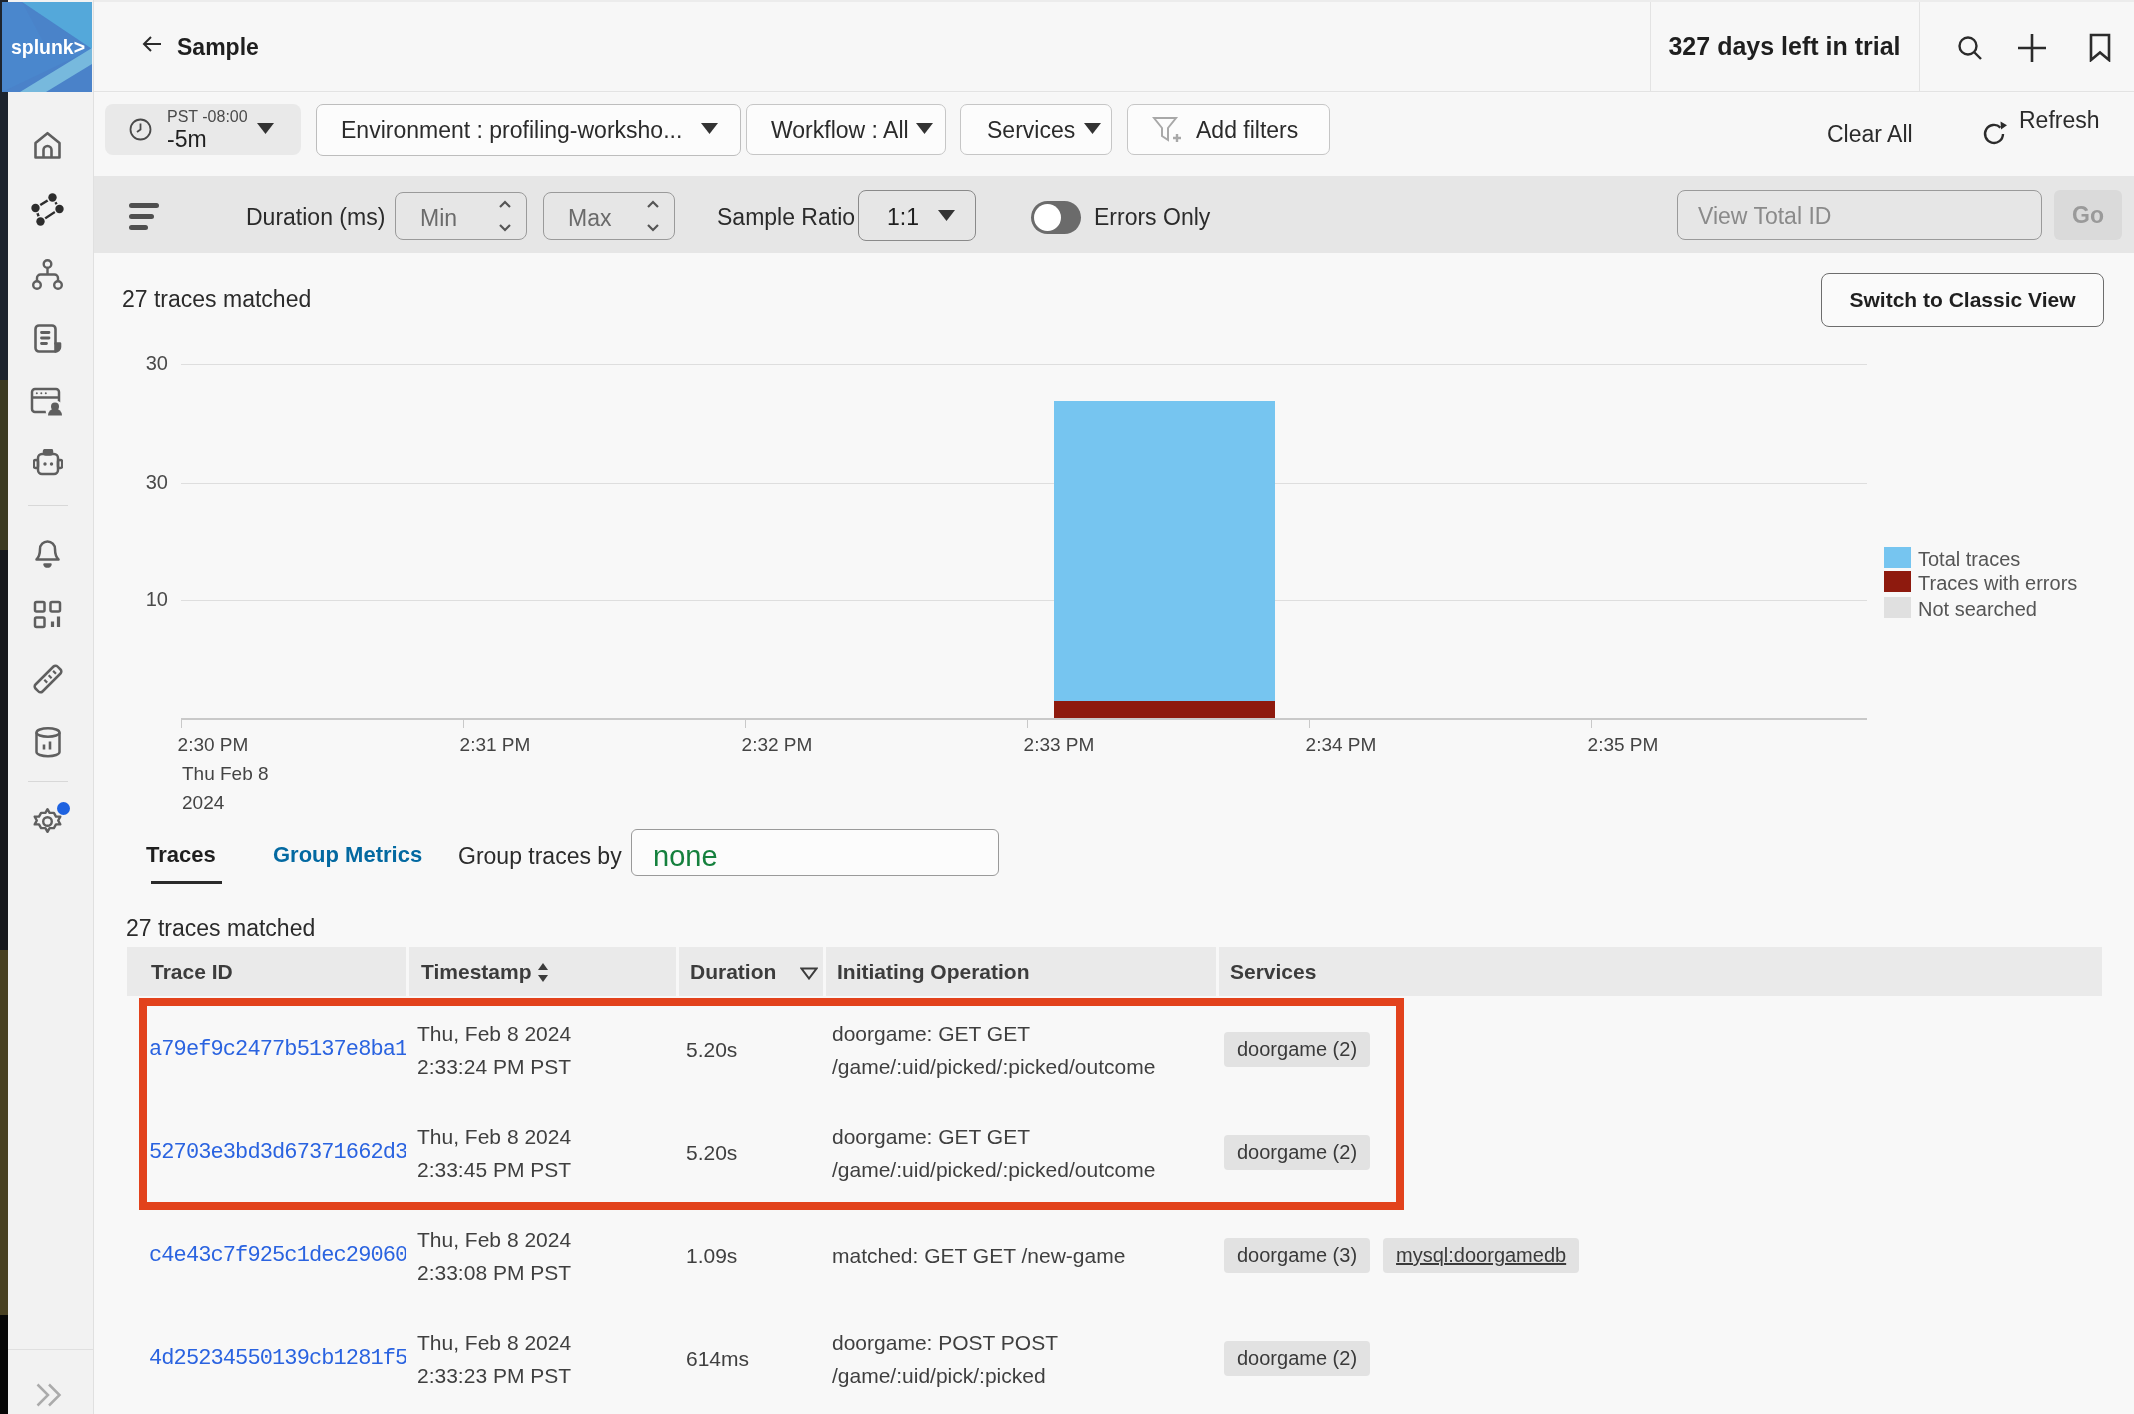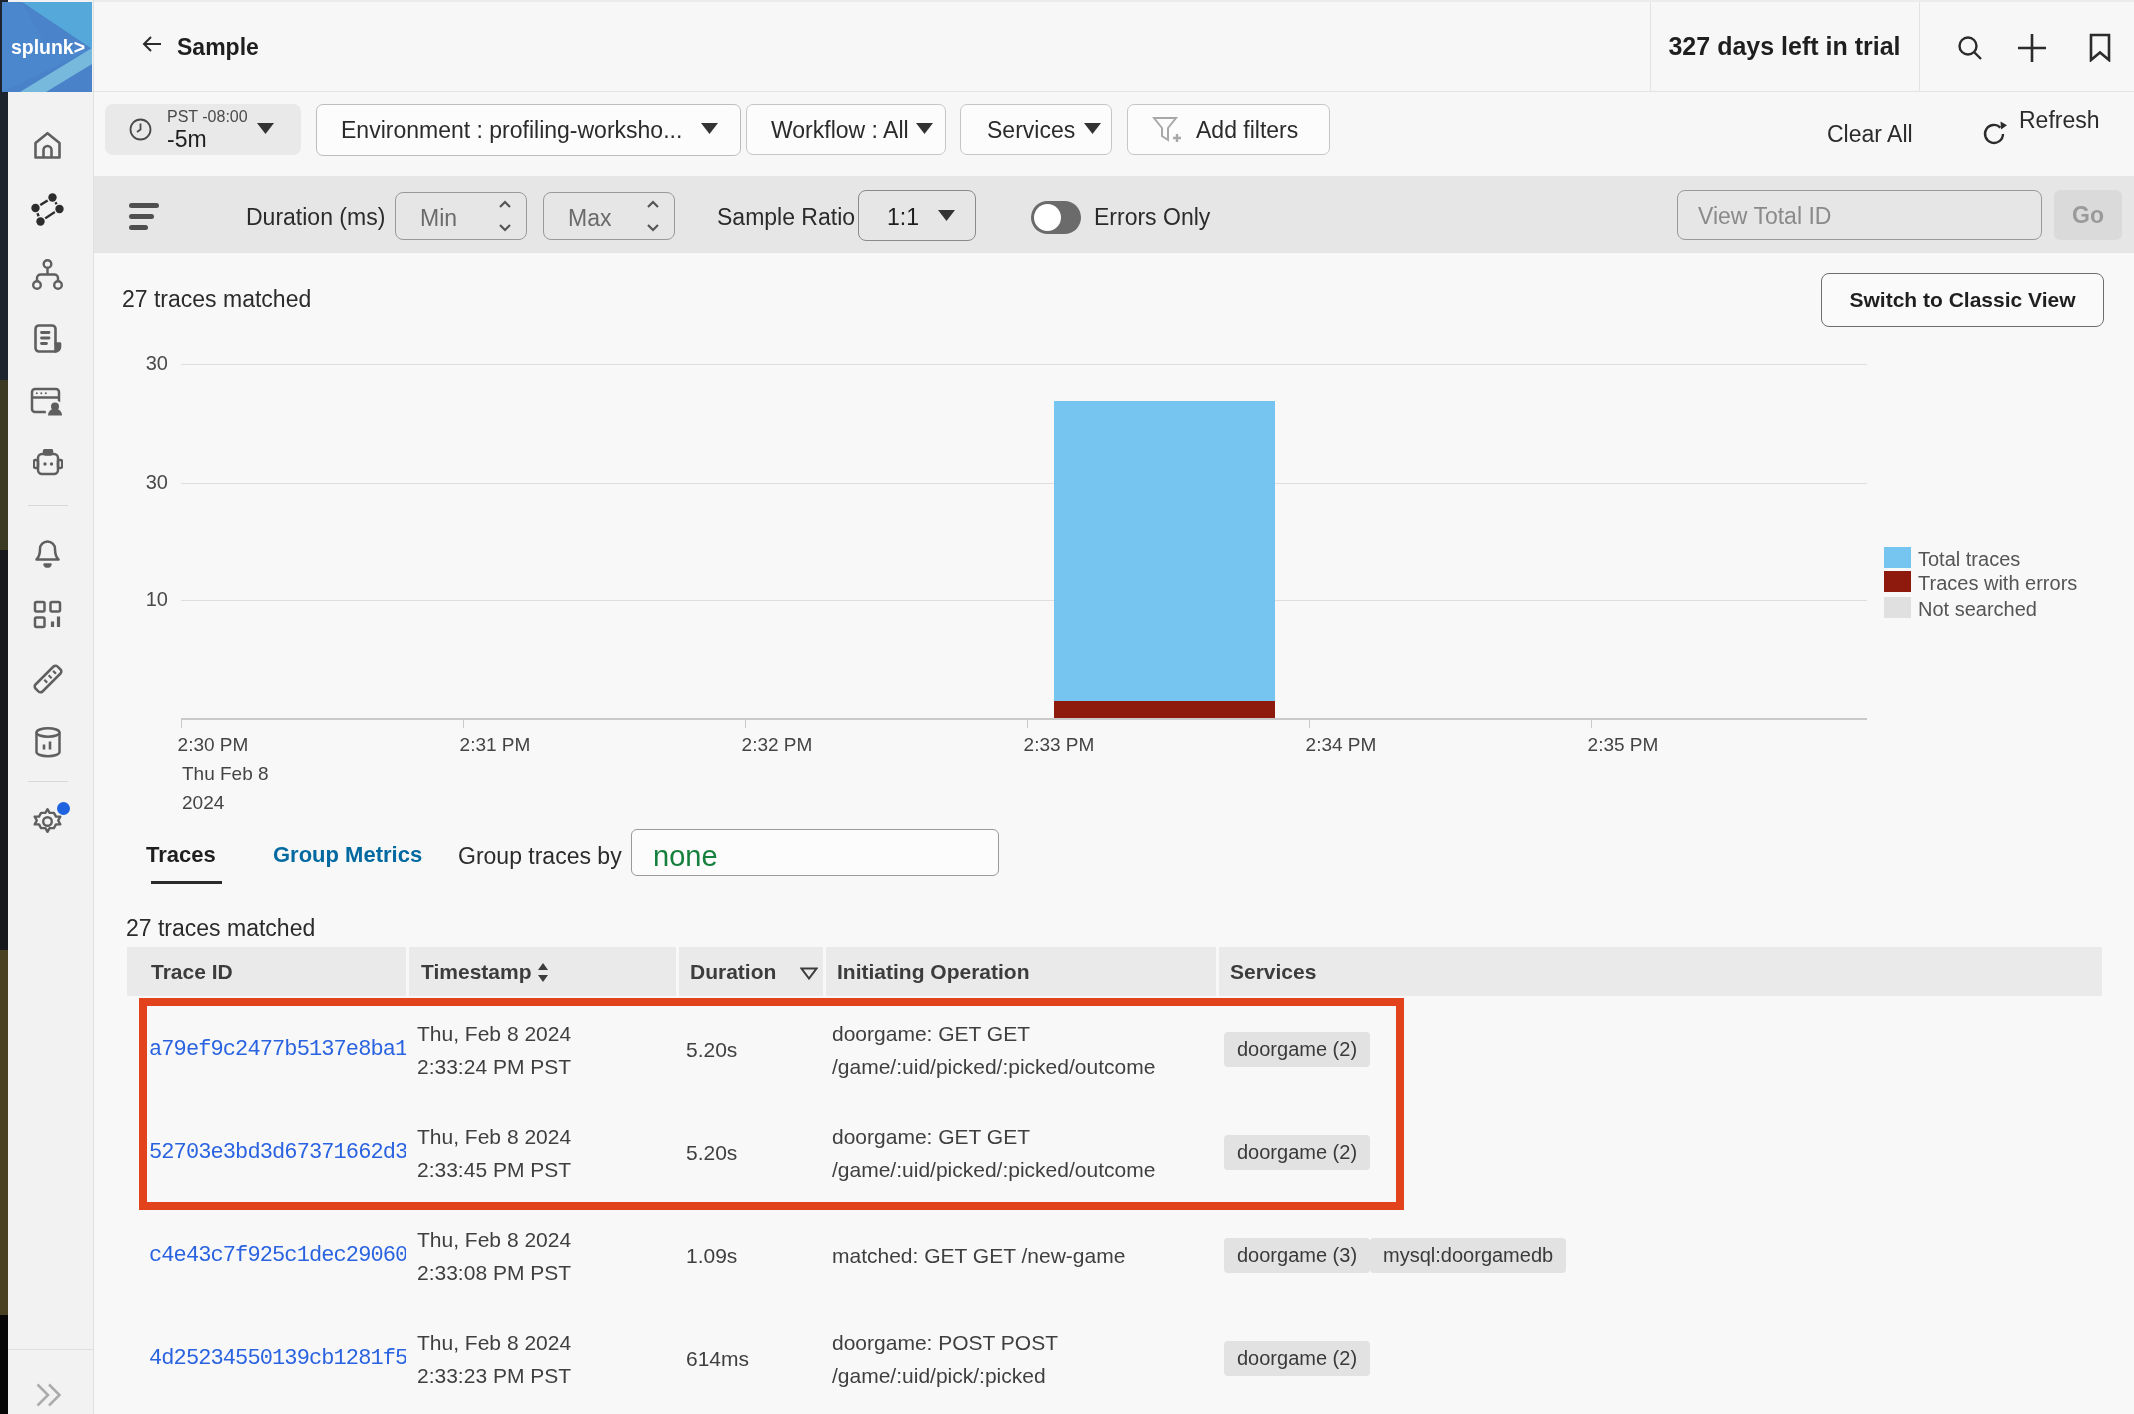--- a/index.html
+++ b/index.html
@@ -356,23 +356,23 @@
   <span style="background:#e2e2e2;border-radius:4px;font-size:20px;color:#3a3a3a;padding:6px 13px;">doorgame (2)</span>
 </div>
 
 <div class="abs" style="left:149px;top:1202px;width:257px;height:103px;overflow:hidden;display:flex;align-items:center;font-family:'Liberation Mono',monospace;font-size:22px;letter-spacing:-0.9px;padding-top:4px;color:#2a63e0;white-space:nowrap;">c4e43c7f925c1dec29060f</div>
 <div class="abs" style="left:417px;top:1202px;height:103px;display:flex;flex-direction:column;justify-content:center;font-size:21px;color:#3f3f3f;line-height:33px;padding-top:4px;">
     <span>Thu, Feb 8 2024</span>
     <span>2:33:08 PM PST</span>
   </div>
 <div class="abs" style="left:686px;top:1202px;height:103px;display:flex;align-items:center;font-size:21px;color:#3f3f3f;padding-top:4px;">1.09s</div>
 <div class="abs" style="left:832px;top:1202px;height:103px;display:flex;align-items:center;font-size:21px;color:#3f3f3f;padding-top:4px;">matched: GET GET /new-game</div>
-<div class="abs" style="left:1224px;top:1202px;height:103px;display:flex;align-items:center;padding-top:4px;">
+<div class="abs" style="left:1224px;top:1202px;height:103px;display:flex;align-items:center;gap:13px;padding-top:4px;">
   <span style="background:#e2e2e2;border-radius:4px;font-size:20px;color:#3a3a3a;padding:6px 13px;">doorgame (3)</span>
-  <span style="background:#e2e2e2;border-radius:4px;font-size:20px;color:#3a3a3a;padding:6px 13px;">mysql:doorgamedb</span>
+  <span style="background:#e2e2e2;border-radius:4px;font-size:20px;color:#3a3a3a;padding:6px 13px;text-decoration:underline;">mysql:doorgamedb</span>
 </div>
 
 <div class="abs" style="left:149px;top:1305px;width:257px;height:103px;overflow:hidden;display:flex;align-items:center;font-family:'Liberation Mono',monospace;font-size:22px;letter-spacing:-0.9px;padding-top:4px;color:#2a63e0;white-space:nowrap;">4d25234550139cb1281f59</div>
 <div class="abs" style="left:417px;top:1305px;height:103px;display:flex;flex-direction:column;justify-content:center;font-size:21px;color:#3f3f3f;line-height:33px;padding-top:4px;">
     <span>Thu, Feb 8 2024</span>
     <span>2:33:23 PM PST</span>
   </div>
 <div class="abs" style="left:686px;top:1305px;height:103px;display:flex;align-items:center;font-size:21px;color:#3f3f3f;padding-top:4px;">614ms</div>
 <div class="abs" style="left:832px;top:1305px;height:103px;display:flex;flex-direction:column;justify-content:center;font-size:21px;color:#3f3f3f;line-height:33px;padding-top:4px;">
     <span>doorgame: POST POST</span>

